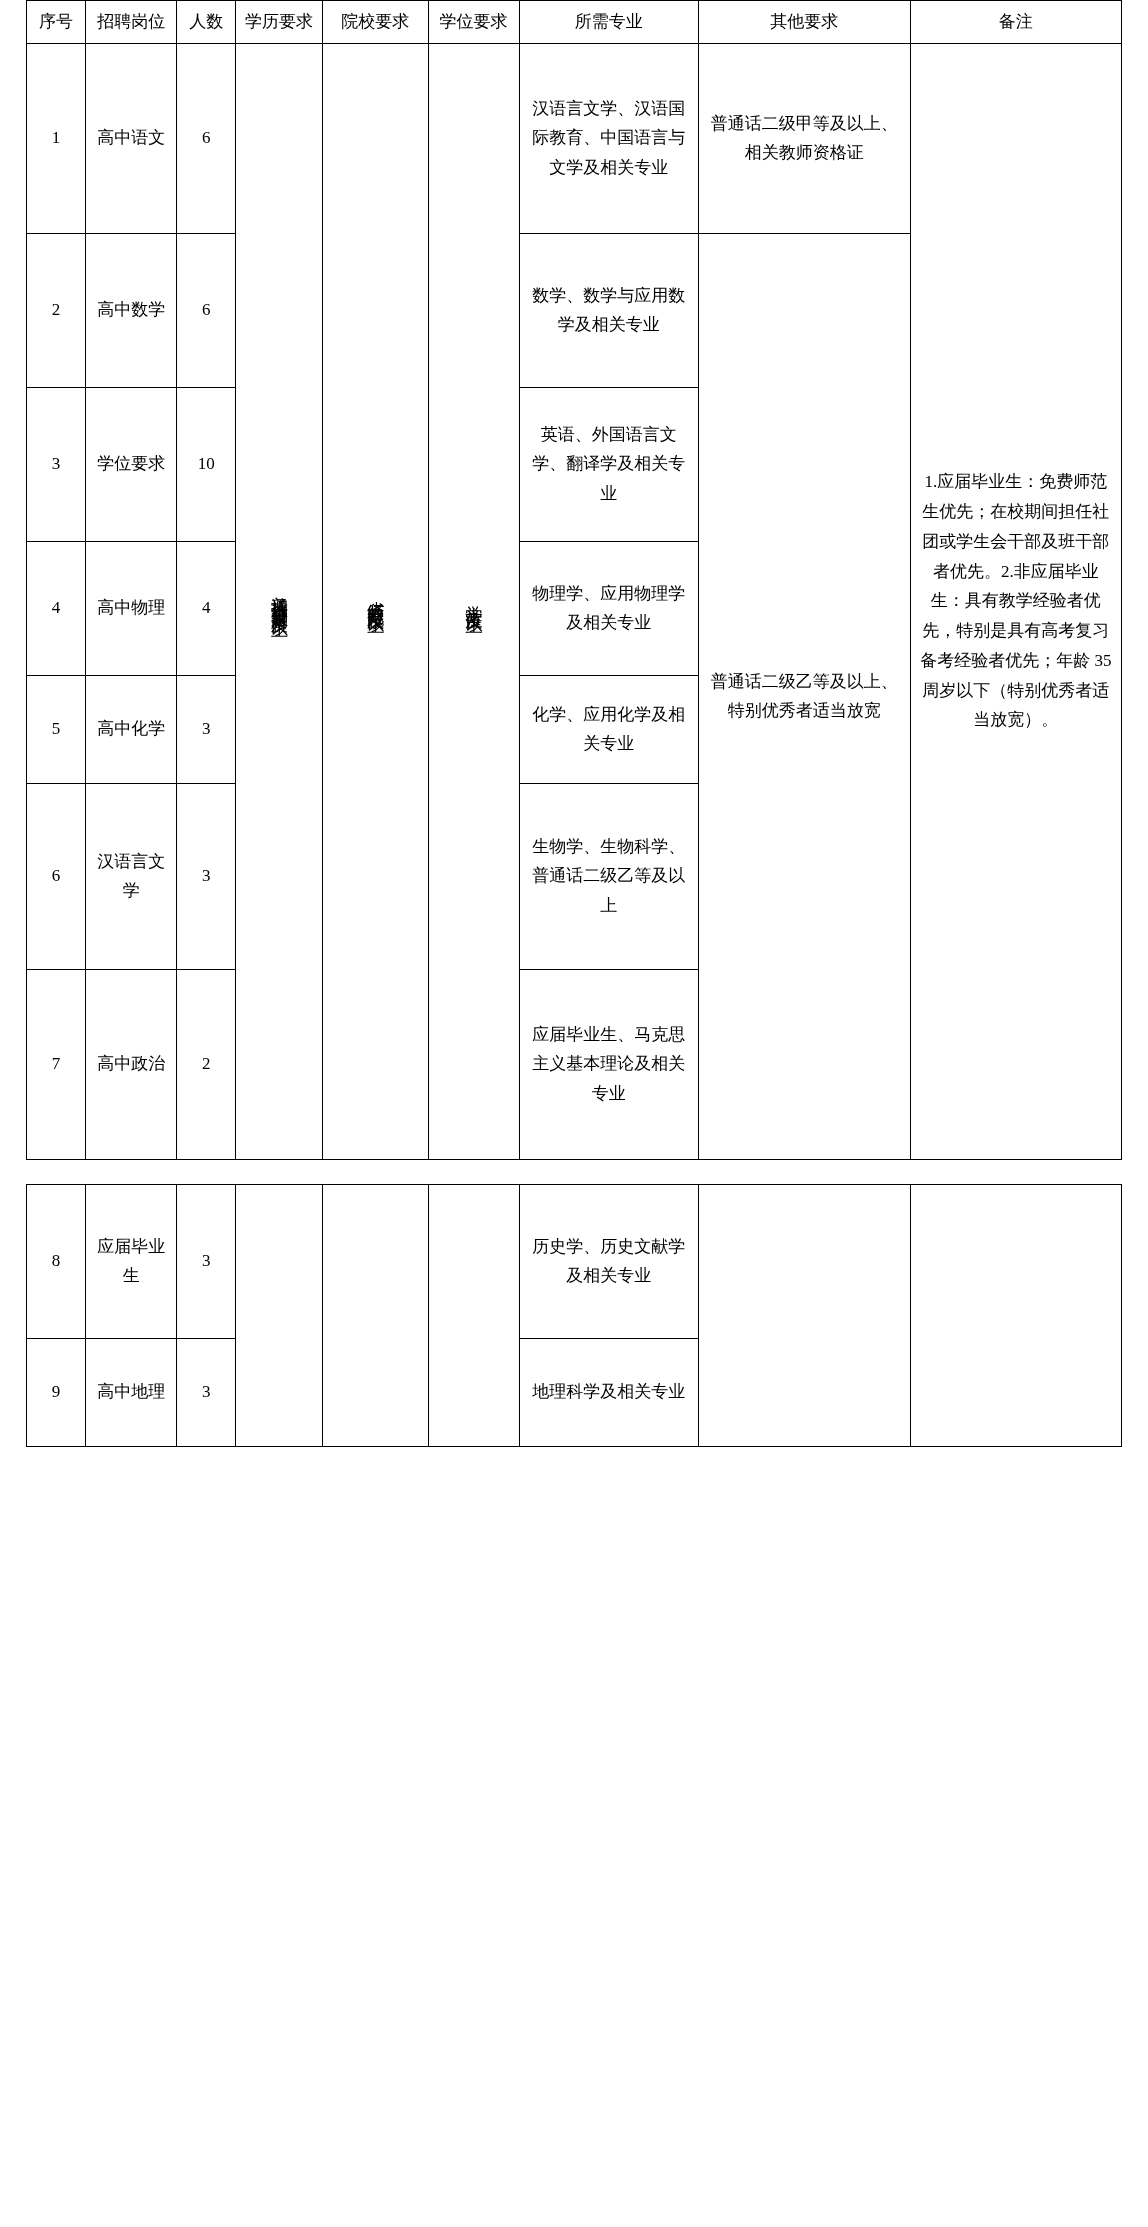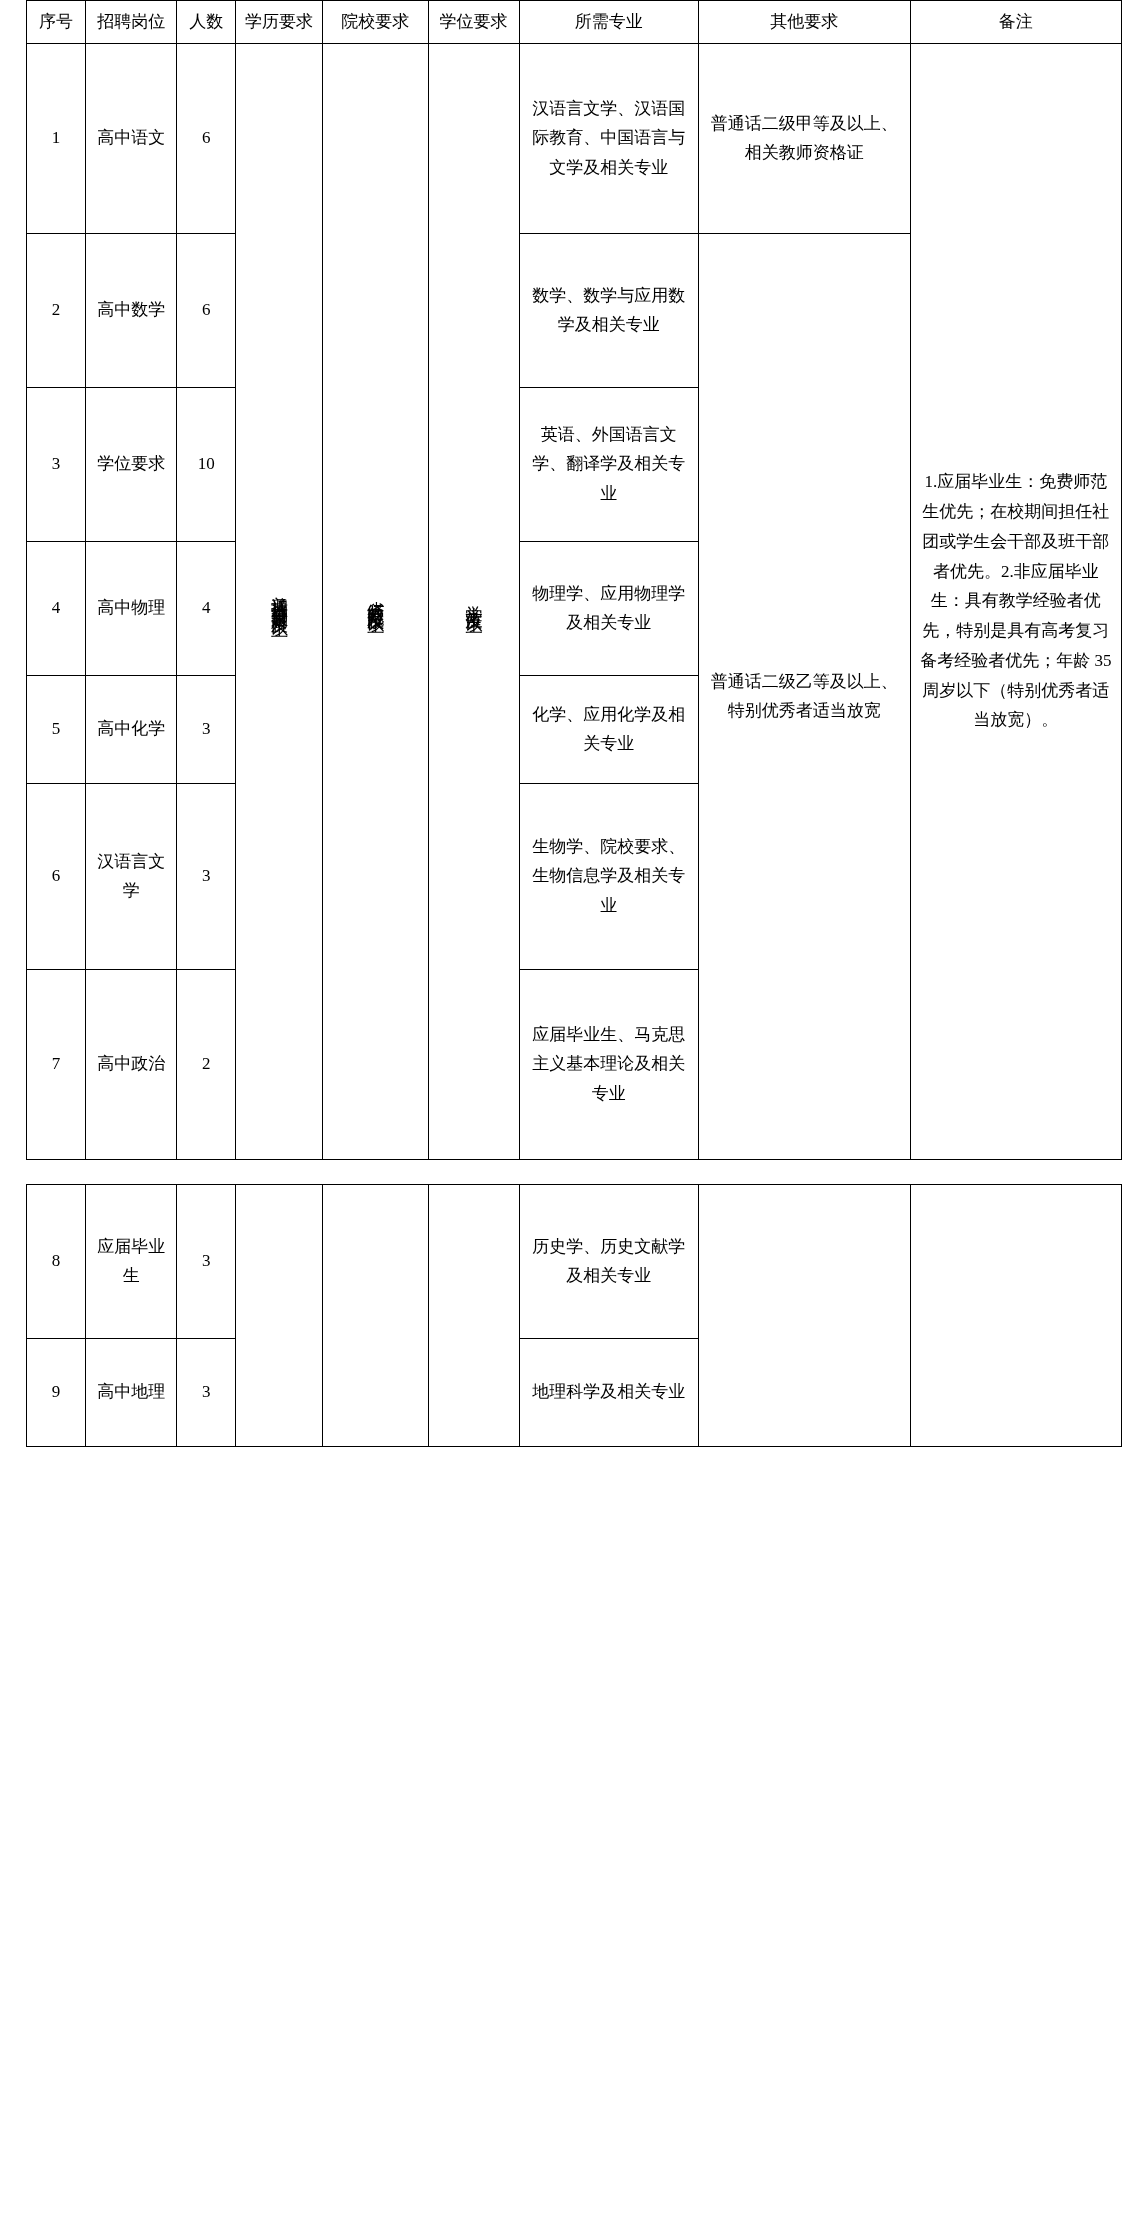--- a/index.html
+++ b/index.html
@@ -178,21 +178,21 @@
         <td>5</td>
         <td class="cell-post">高中化学</td>
         <td>3</td>
         <td class="cell-major">化学、应用化学及相关专业</td>
       </tr>
 
       <tr style="height:186px;">
         <td>6</td>
         <td class="cell-post">汉语言文学</td>
         <td>3</td>
-        <td class="cell-major">生物学、院校要求、生物信息学及相关专业</td>
+        <td class="cell-major">生物学、生物科学、普通话二级乙等及以上</td>
       </tr>
 
       <tr style="height:190px;">
         <td>7</td>
         <td class="cell-post">高中政治</td>
         <td>2</td>
         <td class="cell-major">应届毕业生、马克思主义基本理论及相关专业</td>
       </tr>
     </tbody>
   </table>

